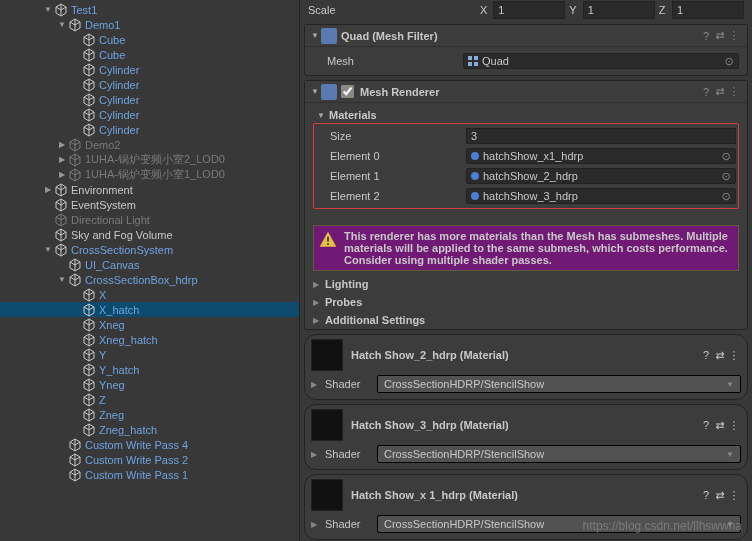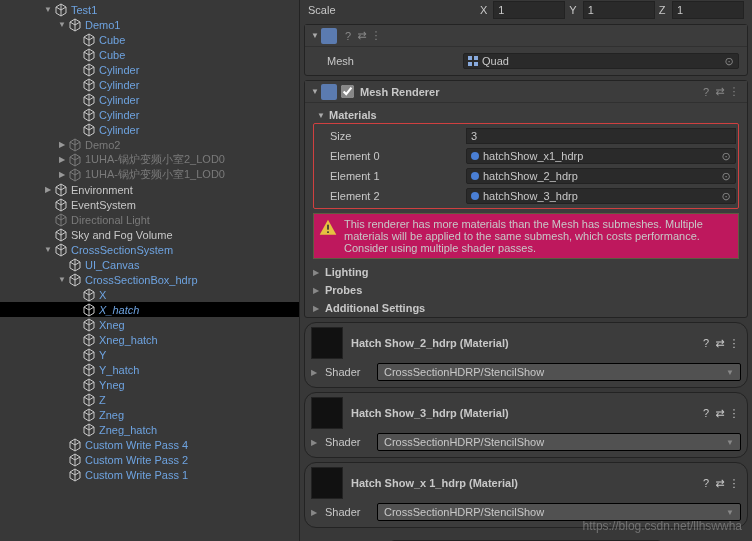--- a/index.html
+++ b/index.html
@@ -1,19 +1,19 @@
 <!DOCTYPE html>
 <html><head>
 <meta charset="utf-8">
 <style>
 * { margin:0; padding:0; box-sizing:border-box; font-family:Arial,Helvetica,sans-serif; font-size:11px; color:#C8C8C8; }
 body { background:#383838; width:752px; height:541px; display:flex; overflow:hidden; }
 .hierarchy { width:300px; background:#383838; border-right:1px solid #232323; overflow-y:auto; padding-top:2px;}
 .row { display:flex; align-items:center; height:15px; cursor:pointer; }
-.row.selected { background:#000000; color:#fff;font-style:italic; }
+.row.selected { background:#0c4a6e; color:#fff; }
 .indent { display:inline-block; }
 .foldout { width:12px; text-align:center; font-size:8px; color:#999; }
 .cube-icon { width:14px; height:14px; margin-right:3px; fill:#c8c8c8; flex-shrink:0;}
 .prefab { color:#6EA3E0; }
 .dim { color:#7a7a7a; }
 .inspector { flex:1; background:#383838; overflow-y:auto; padding:0;}
 .scale-row { display:flex; align-items:center; padding:2px 8px; height:20px;}
 .scale-row label { width:180px; }
 .scale-row .axis { width:10px; margin:0 4px; }
 .scale-row input { width:72px; background:#2A2A2A; border:1px solid #222; color:#c8c8c8; padding:2px 4px; }
@@ -26,21 +26,21 @@
 .comp-body { padding:4px 8px;}
 .prop-row { display:flex; align-items:center; height:20px;}
 .prop-row .plabel { width:150px; padding-left:14px;}
 .obj-field { flex:1; background:#2A2A2A; border:1px solid #222; border-radius:2px; height:16px; display:flex; align-items:center; padding:0 4px; position:relative;}
 .obj-field .dot { width:8px; height:8px; border-radius:50%; background:#4a7fd4; margin-right:4px; flex-shrink:0;}
 .obj-field .mesh-icon { width:10px; height:10px; margin-right:4px; fill:#88aadd;}
 .obj-field .target { position:absolute; right:2px; width:14px; text-align:center; color:#888;}
 .sect-head { display:flex; align-items:center; font-weight:bold; padding:2px 4px;}
 .sect-head .tri { width:12px; font-size:8px; color:#aaa;}
 .redbox { border:1px solid #d04040; border-radius:2px; padding:2px;}
-.warn-box { display:flex; background:#be185d; border:1px solid #5e5c40; padding:4px; margin-top:4px; font-size:10px; line-height:12px;}
+.warn-box { display:flex; background:#701a75; border:1px solid #5e5c40; padding:4px; margin-top:16px; font-size:10px; line-height:12px;font-weight:bold;}
 .warn-icon { width:20px; height:20px; margin-right:6px; fill:#e6c040; flex-shrink:0;}
 .small-sect { display:flex; align-items:center; padding:3px 8px;}
 .small-sect .tri{width:12px;font-size:8px;color:#888;}
 .small-sect .t{font-weight:bold;}
 .mat-card { margin:4px; border:1px solid #232323; border-radius:12px; background:#3c3c3c; }
 .mat-head { display:flex; align-items:center; padding:4px 6px;}
 .mat-thumb { width:32px; height:32px; background:#111; margin-right:8px; border:1px solid #222;}
 .mat-head .t { font-weight:bold; flex:1;}
 .shader-row { display:flex; align-items:center; padding:0 6px 6px 6px;}
 .shader-row .arrow { width:14px; font-size:8px; color:#888;}
@@ -327,20 +327,21 @@
     <span class="axis">Y</span>
     <input value="1" style="">
     <span class="axis">Z</span>
     <input value="1" style="">
   </div>
 
   <div class="component">
     <div class="comp-header">
       <span class="tri">▼</span>
       <span class="ic"></span>
+      <span class="title">Quad (Mesh Filter)</span>
       <span class="help">?</span>
       <span class="help">⇄</span>
       <span class="help">⋮</span>
     </div>
     <div class="comp-body">
       <div class="prop-row">
         <span class="plabel">Mesh</span>
         <div class="obj-field">
           <svg class="mesh-icon" viewBox="0 0 10 10">
               <rect x="0" y="0" width="4" height="4"></rect>

